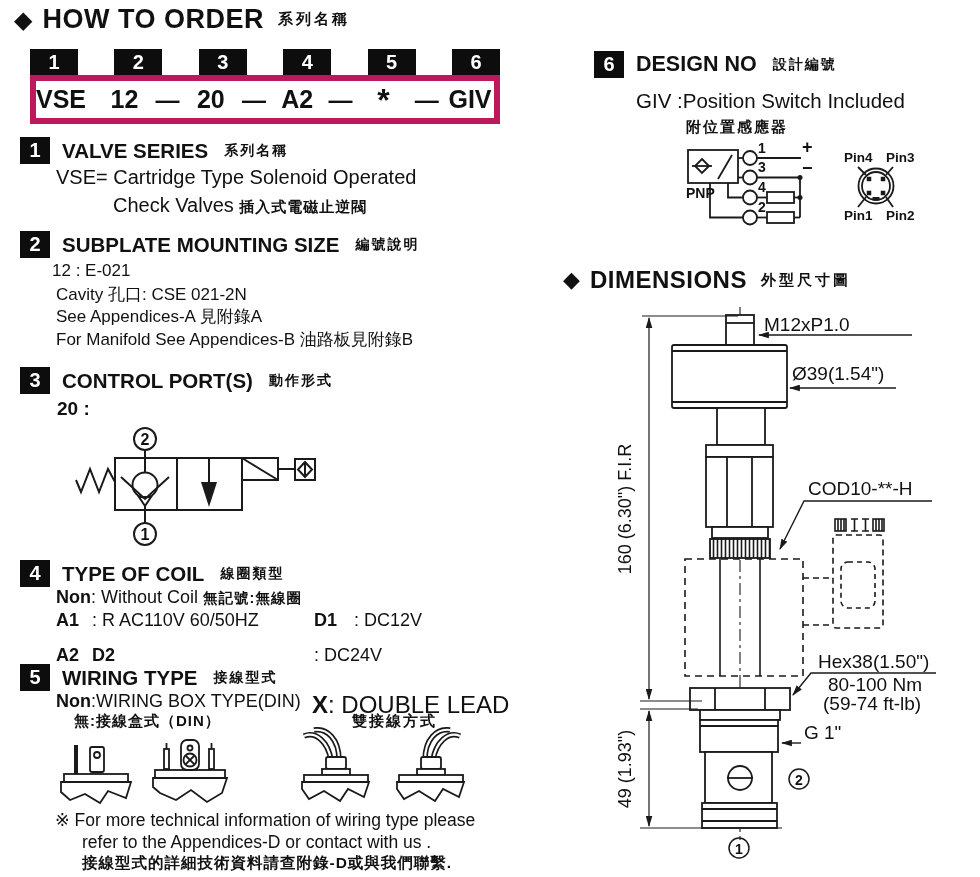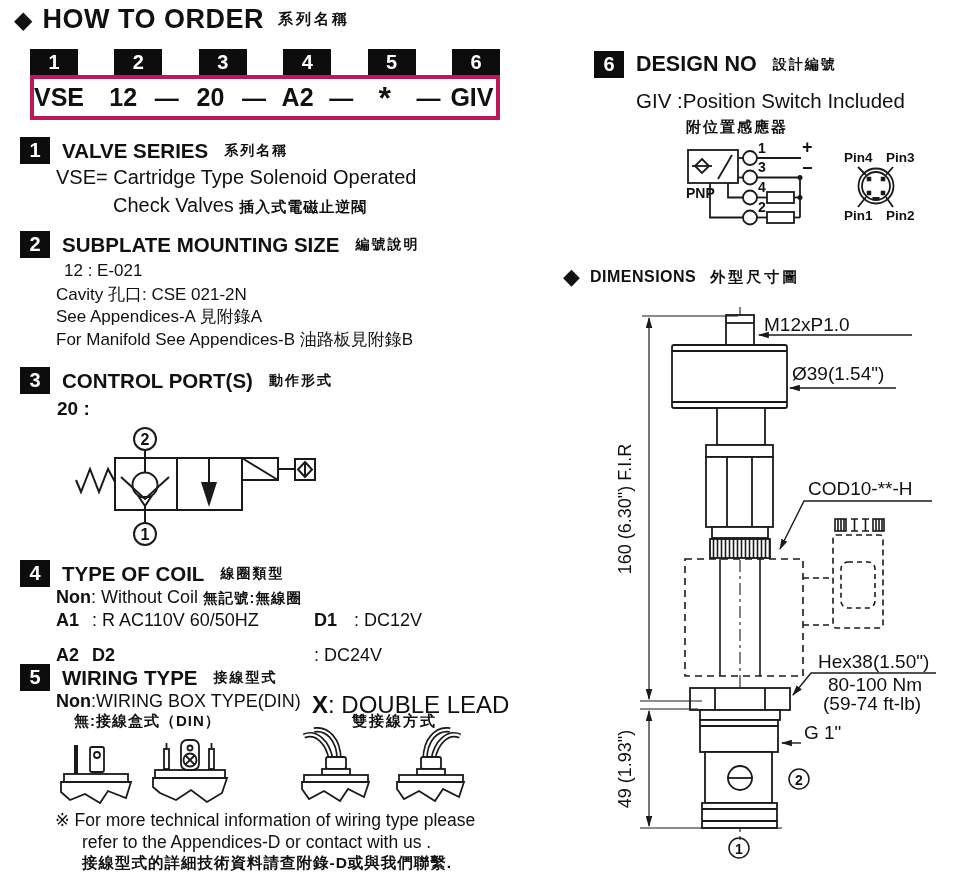--- a/index.html
+++ b/index.html
@@ -15,21 +15,21 @@
   .badge{flex:0 0 auto;width:30px;height:27px;background:#0d0d0d;color:#fff;
          font-weight:bold;font-size:20px;display:flex;align-items:center;justify-content:center;}
   .sec-title{font-weight:bold;font-size:20.5px;white-space:nowrap;}
   .sec-cjk{font-weight:bold;font-size:14px;letter-spacing:2px;margin-left:4px;white-space:nowrap;}
   
   .ot{width:470px;}
   .ot-head{display:flex;height:26px;}
   .ot-head .bc{flex:0 0 48px;background:#0d0d0d;color:#fff;font-weight:bold;font-size:20px;
                display:flex;align-items:center;justify-content:center;}
   .ot-head .wc{flex:1 1 auto;background:#fff;}
-  .ot-vals{display:flex;height:37px;border:4px solid #be185d;align-items:center;}
+  .ot-vals{display:flex;height:37px;border:6px solid #be185d;align-items:center;}
   .ot-vals .vc{flex:0 0 48px;text-align:center;font-weight:bold;font-size:25px;}
   .ot-vals .sc{flex:1 1 auto;text-align:center;font-weight:bold;font-size:24px;}
   .ot-vals .vstar{font-size:32px;line-height:20px;}
   .body-line{font-size:20px;white-space:nowrap;}
   .body-line .c{font-weight:bold;font-size:15px;letter-spacing:1px;}
   .small-line{font-size:17px;white-space:nowrap;}
   .bold{font-weight:bold;}
   .coil-grid{display:grid;grid-template-columns:36px 222px 40px auto;row-gap:14px;
              font-size:18px;white-space:nowrap;}
   .note-line{font-size:17.5px;white-space:nowrap;}
@@ -86,21 +86,21 @@
   <div class="abs body-line" style="left:113px;top:194px">
     <span>Check Valves</span>
     <span class="c">插入式電磁止逆閥</span>
   </div>
 
   <div class="abs sec-head" style="left:20px;top:231px">
     <div class="badge">2</div>
     <div class="sec-title">SUBPLATE MOUNTING SIZE</div>
     <div class="sec-cjk">編號說明</div>
   </div>
-  <div class="abs small-line" style="left:64px;top:261px">12 : E-021</div>
+  <div class="abs small-line" style="left:52px;top:261px">12 : E-021</div>
   <div class="abs small-line" style="left:56px;top:283px">Cavity 孔口: CSE 021-2N</div>
   <div class="abs small-line" style="left:56px;top:305px">See Appendices-A 見附錄A</div>
   <div class="abs small-line" style="left:56px;top:328px">For Manifold See Appendices-B 油路板見附錄B</div>
 
   <div class="abs sec-head" style="left:20px;top:367px">
     <div class="badge">3</div>
     <div class="sec-title">CONTROL PORT(S)</div>
     <div class="sec-cjk">動作形式</div>
   </div>
   <div class="abs small-line bold" style="left:57px;top:398px;font-size:19px">20 :</div>
@@ -283,21 +283,21 @@
       <rect x="29.5" y="51" width="7" height="3.5"></rect>
     </g>
     <text x="1" y="16" font-size="13.5" font-weight="bold" fill="#111">Pin4</text>
     <text x="43" y="16" font-size="13.5" font-weight="bold" fill="#111">Pin3</text>
     <text x="1" y="74" font-size="13.5" font-weight="bold" fill="#111">Pin1</text>
     <text x="43" y="74" font-size="13.5" font-weight="bold" fill="#111">Pin2</text>
   </svg>
 
   <div class="abs main-title" style="left:563px;top:266px">
     <span class="dia" style="font-size:22px">◆</span>
-    <span class="t" style="font-size:16px">DIMENSIONS</span>
+    <span class="t" style="font-size:24px">DIMENSIONS</span>
     <span class="c">外型尺寸圖</span>
   </div>
 
   <svg class="abs" style="left:580px;top:295px" width="400" height="582" viewBox="0 0 400 582">
     <defs>
       <marker id="ah" viewBox="0 0 10 6" refX="9" refY="3" markerWidth="11" markerHeight="7" orient="auto-start-reverse" markerUnits="userSpaceOnUse">
         <path d="M0,0 L10,3 L0,6 Z" fill="#1a1a1a"></path>
       </marker>
       <pattern id="knurl" width="4" height="20" patternUnits="userSpaceOnUse">
         <rect width="4" height="20" fill="#fff"></rect>

